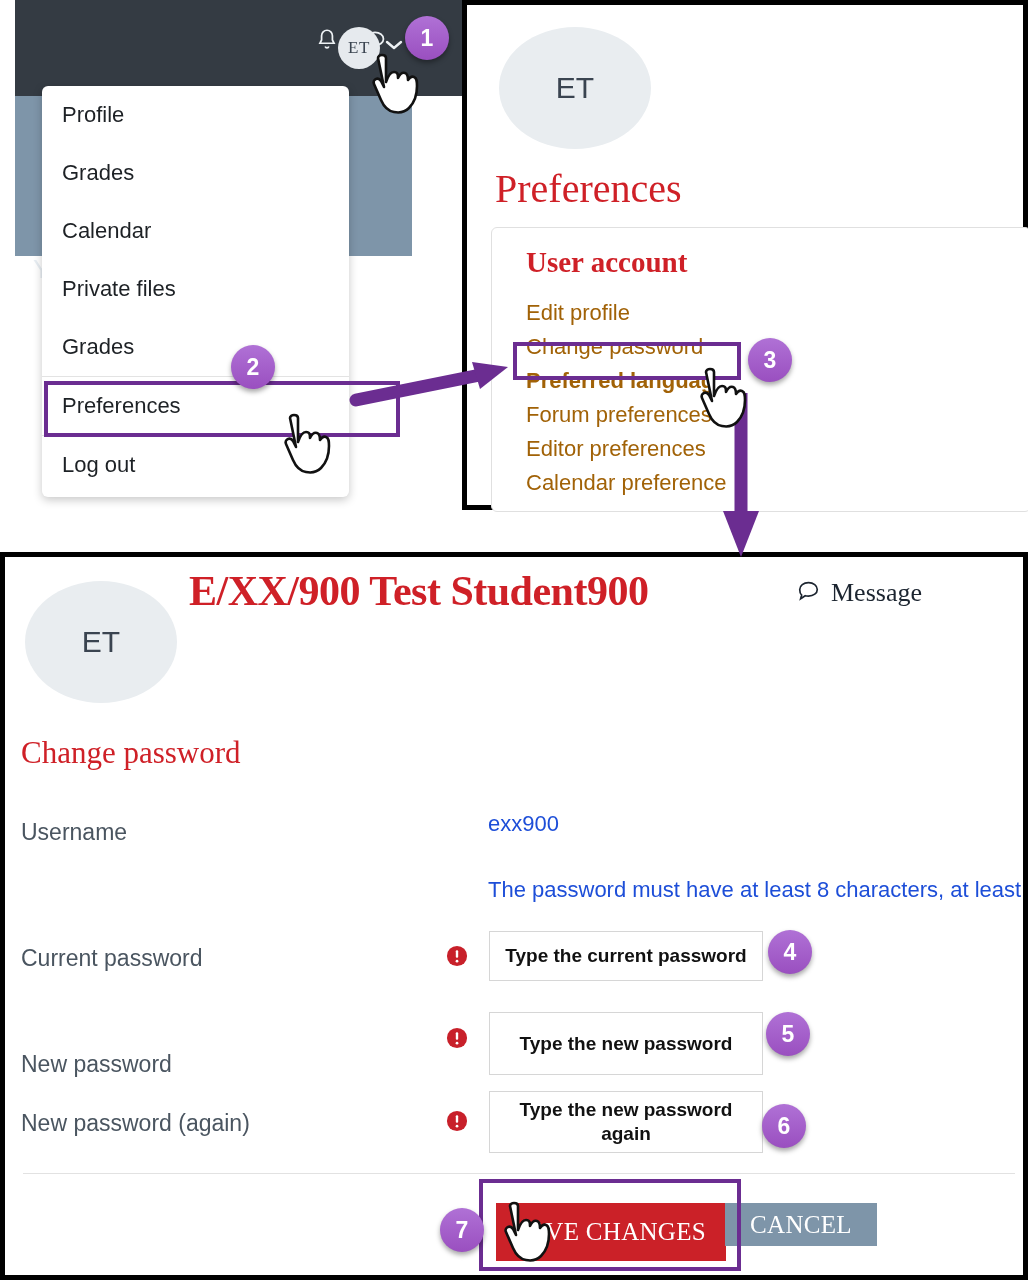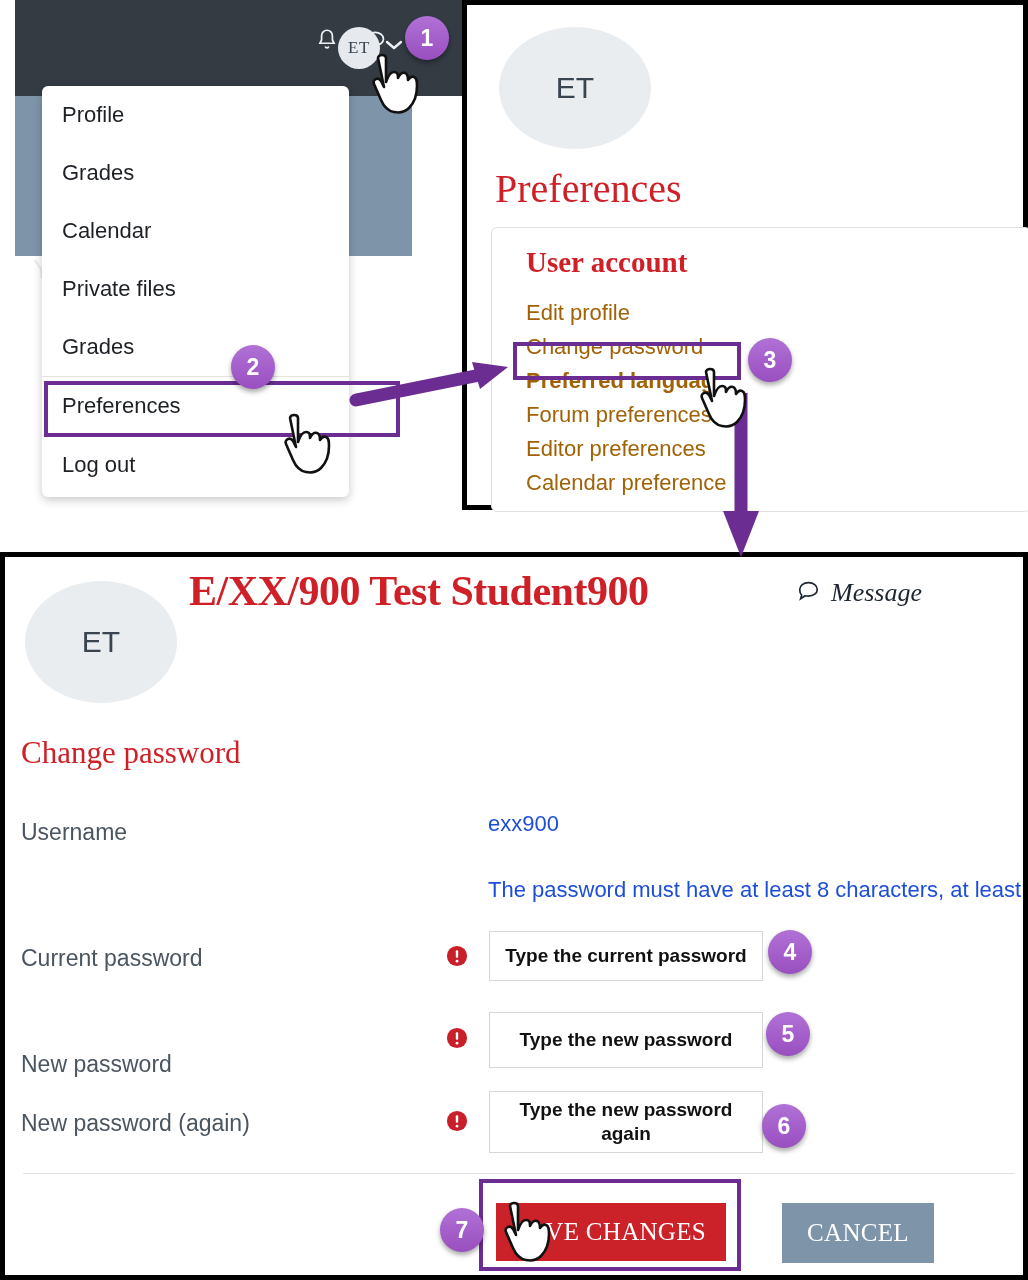--- a/index.html
+++ b/index.html
@@ -71,21 +71,21 @@
   #panelC{left:0;top:552px;width:1028px;height:728px;border:5px solid #000;}
   #form-avatar{
     position:absolute;left:20px;top:24px;width:152px;height:122px;border-radius:50%;
     background:#e9edf0;color:#3a4450;font-size:30px;display:flex;align-items:center;
     justify-content:center;
   }
   #form-name{
     position:absolute;left:184px;top:10px;font-family:"Liberation Serif",serif;
     font-weight:bold;font-size:42px;color:#cf2027;white-space:nowrap;letter-spacing:-.5px;
   }
-  #msg-wrap{position:absolute;left:790px;top:20px;display:flex;align-items:center;gap:9px;font-style:italic;}
+  #msg-wrap{position:absolute;left:790px;top:20px;display:flex;align-items:center;gap:9px;}
   #msg-label{font-family:"Liberation Serif",serif;font-size:26px;color:#1c2530;}
   #form-title{
     position:absolute;left:16px;top:178px;font-family:"Liberation Serif",serif;
     font-size:31px;color:#cf2027;
   }
   .f-label{
     position:absolute;left:16px;font-size:23px;color:#4a5560;
     font-family:Liberation Sans, sans-serif;white-space:nowrap;
   }
   .f-static{
@@ -99,21 +99,21 @@
     text-align:center;font-weight:bold;font-size:19px;color:#111;
     font-family:"Liberation Sans",sans-serif;line-height:1.25;
   }
   #divider{position:absolute;left:18px;top:616px;width:992px;height:1px;background:#e2e2e2;}
   #btn-save{
     position:absolute;left:491px;top:646px;width:230px;height:58px;background:#cb2128;
     color:#fff;font-family:"Liberation Serif",serif;font-size:25px;display:flex;
     align-items:center;justify-content:center;letter-spacing:.3px;
   }
   #btn-cancel{
-    position:absolute;left:777px;top:646px;width:152px;height:60px;background:#7e95a9;
+    position:absolute;left:720px;top:646px;width:152px;height:43px;background:#7e95a9;
     color:#fff;font-family:"Liberation Serif",serif;font-size:25px;display:flex;
     align-items:center;justify-content:center;letter-spacing:.3px;
   }
 
   
   #overlay{position:absolute;left:0;top:0;width:1028px;height:1280px;pointer-events:none;}
   .badge{
     position:absolute;width:44px;height:44px;border-radius:50%;background:#a35bc8;
     color:#fff;font-size:23px;font-weight:bold;display:flex;align-items:center;
     justify-content:center;font-family:"Liberation Sans",sans-serif;
@@ -233,21 +233,21 @@
   <div class="f-box" style="top:374px;height:50px;">Type the current password</div>
 
   <div class="f-label" style="top:494px;">New password</div>
   <span class="req" style="top:470px;">
     <svg viewBox="0 0 24 24" width="22" height="22">
         <circle cx="12" cy="12" r="11" fill="#c8202a"></circle>
         <rect x="10.7" y="5.6" width="2.6" height="8.4" rx="1.2" fill="#fff"></rect>
         <circle cx="12" cy="17.6" r="1.5" fill="#fff"></circle>
       </svg>
   </span>
-  <div class="f-box" style="top:455px;height:56px;">Type the new password</div>
+  <div class="f-box" style="top:455px;height:63px;">Type the new password</div>
 
   <div class="f-label" style="top:553px;">New password (again)</div>
   <span class="req" style="top:553px;">
     <svg viewBox="0 0 24 24" width="22" height="22">
         <circle cx="12" cy="12" r="11" fill="#c8202a"></circle>
         <rect x="10.7" y="5.6" width="2.6" height="8.4" rx="1.2" fill="#fff"></rect>
         <circle cx="12" cy="17.6" r="1.5" fill="#fff"></circle>
       </svg>
   </span>
   <div class="f-box" style="top:534px;height:62px;padding:0 18px;">Type the new password again</div>

